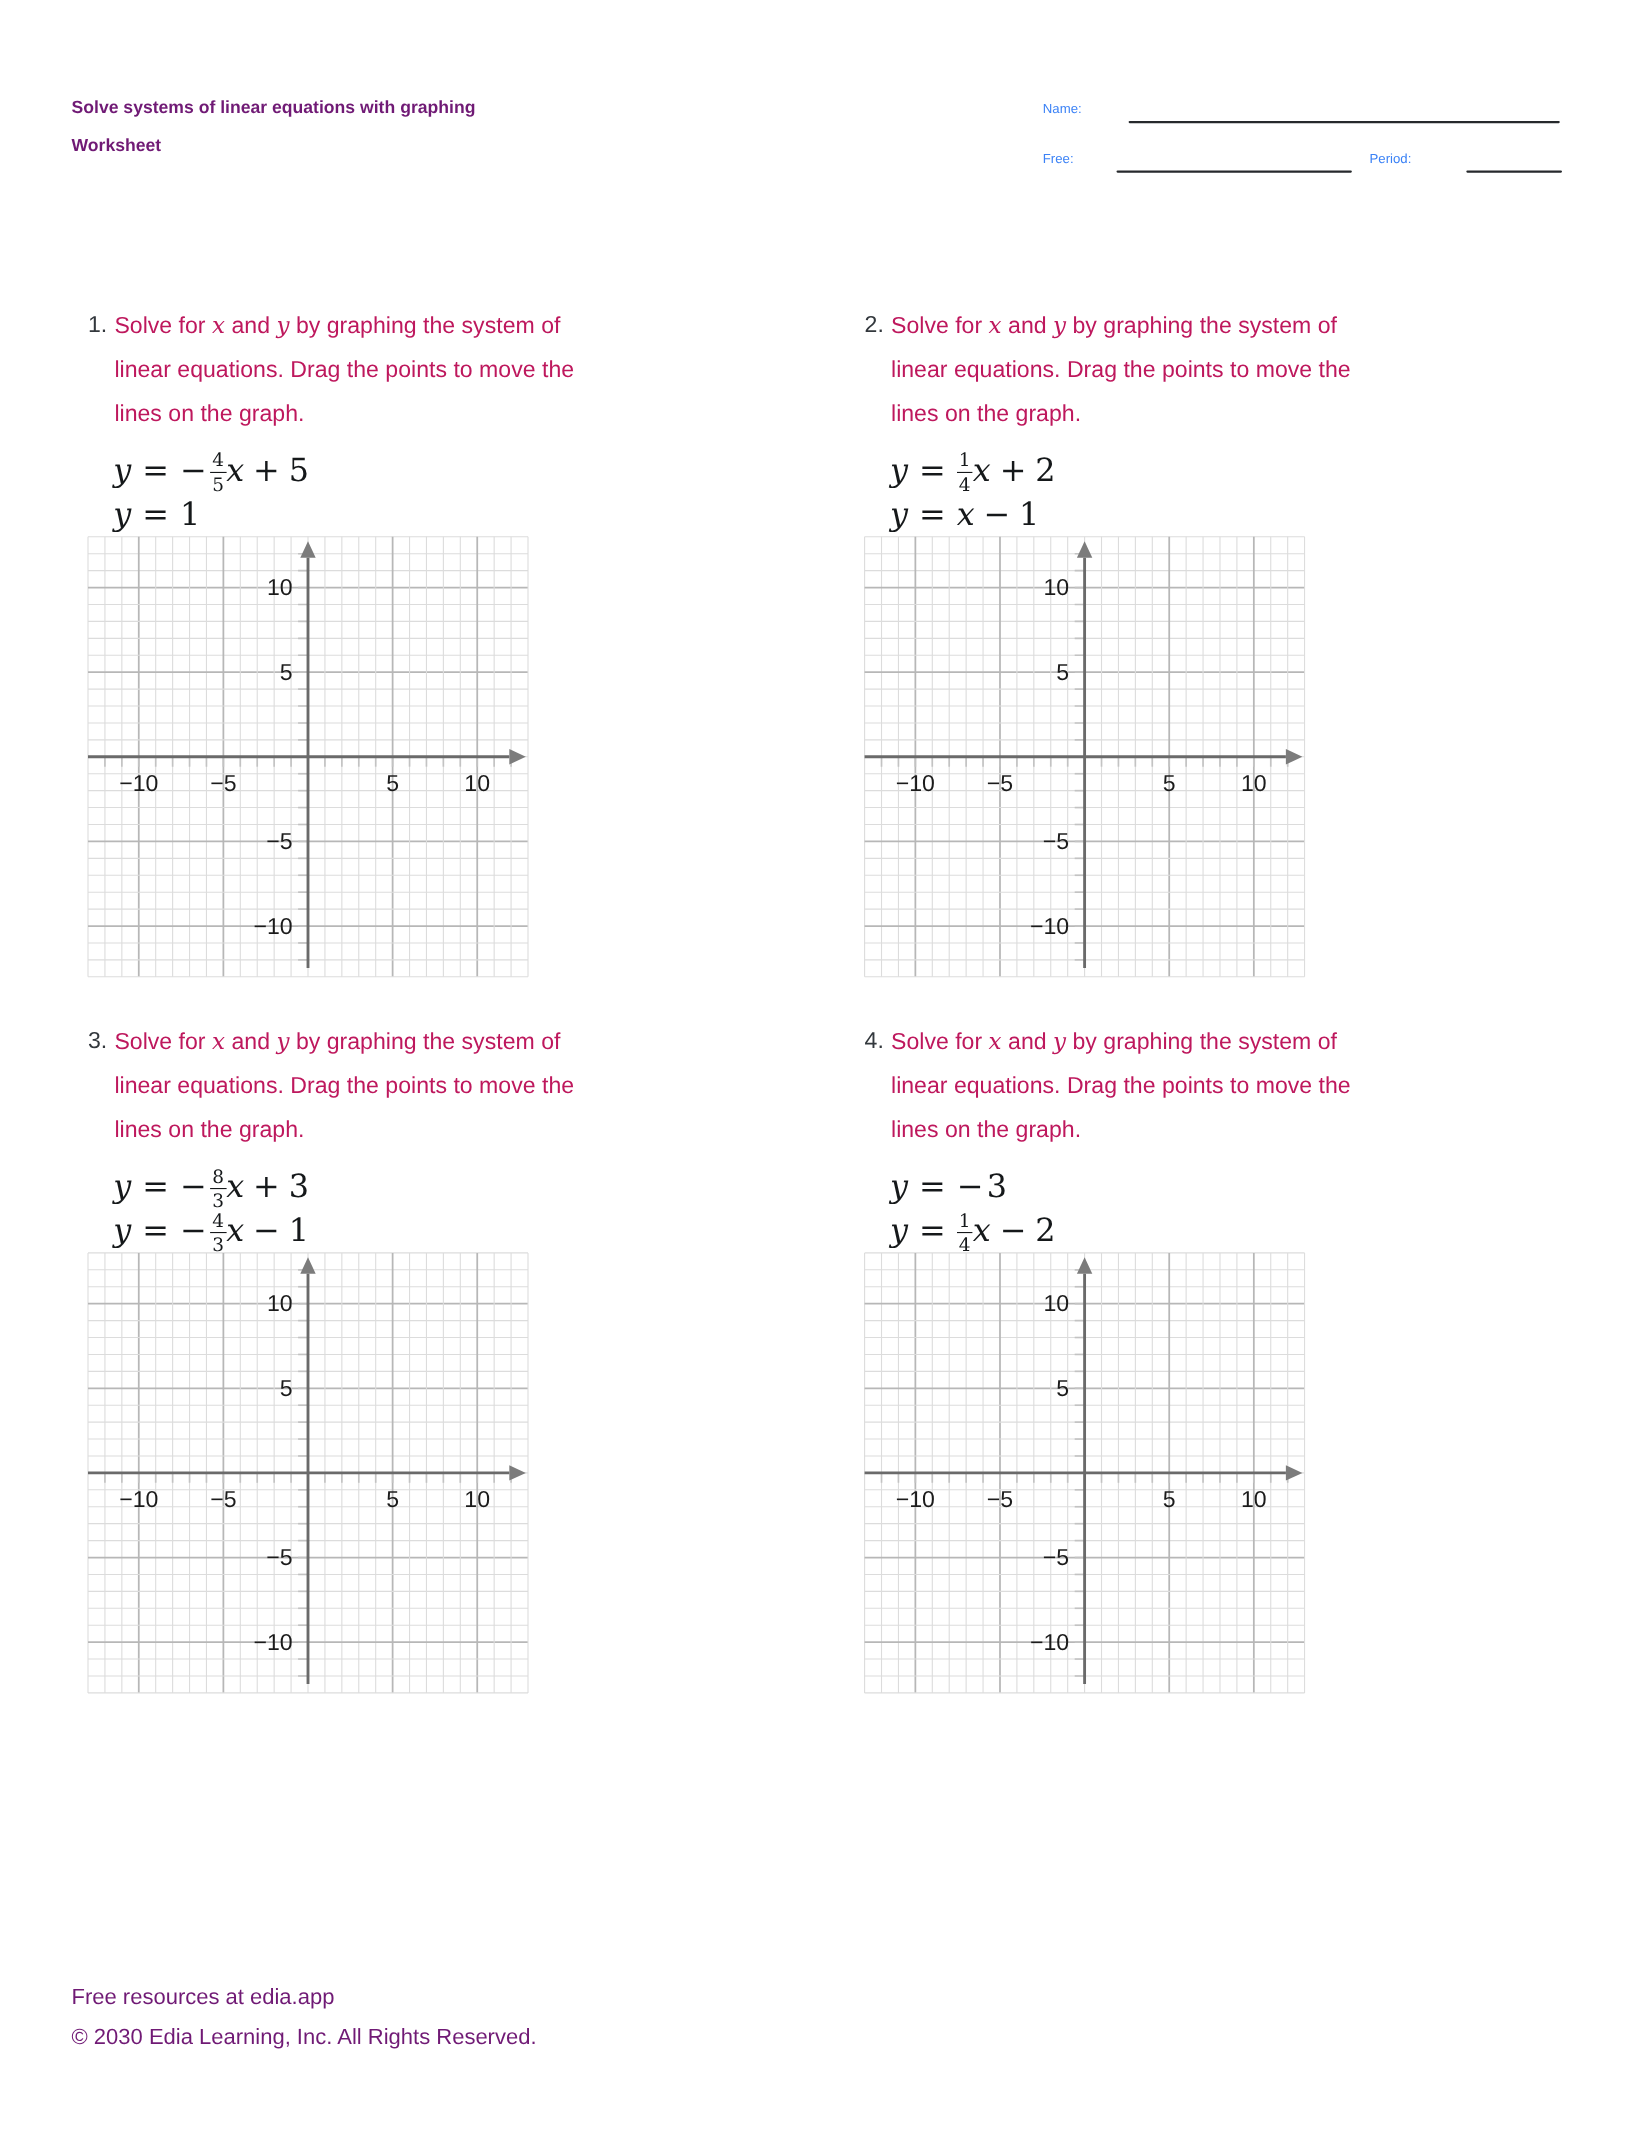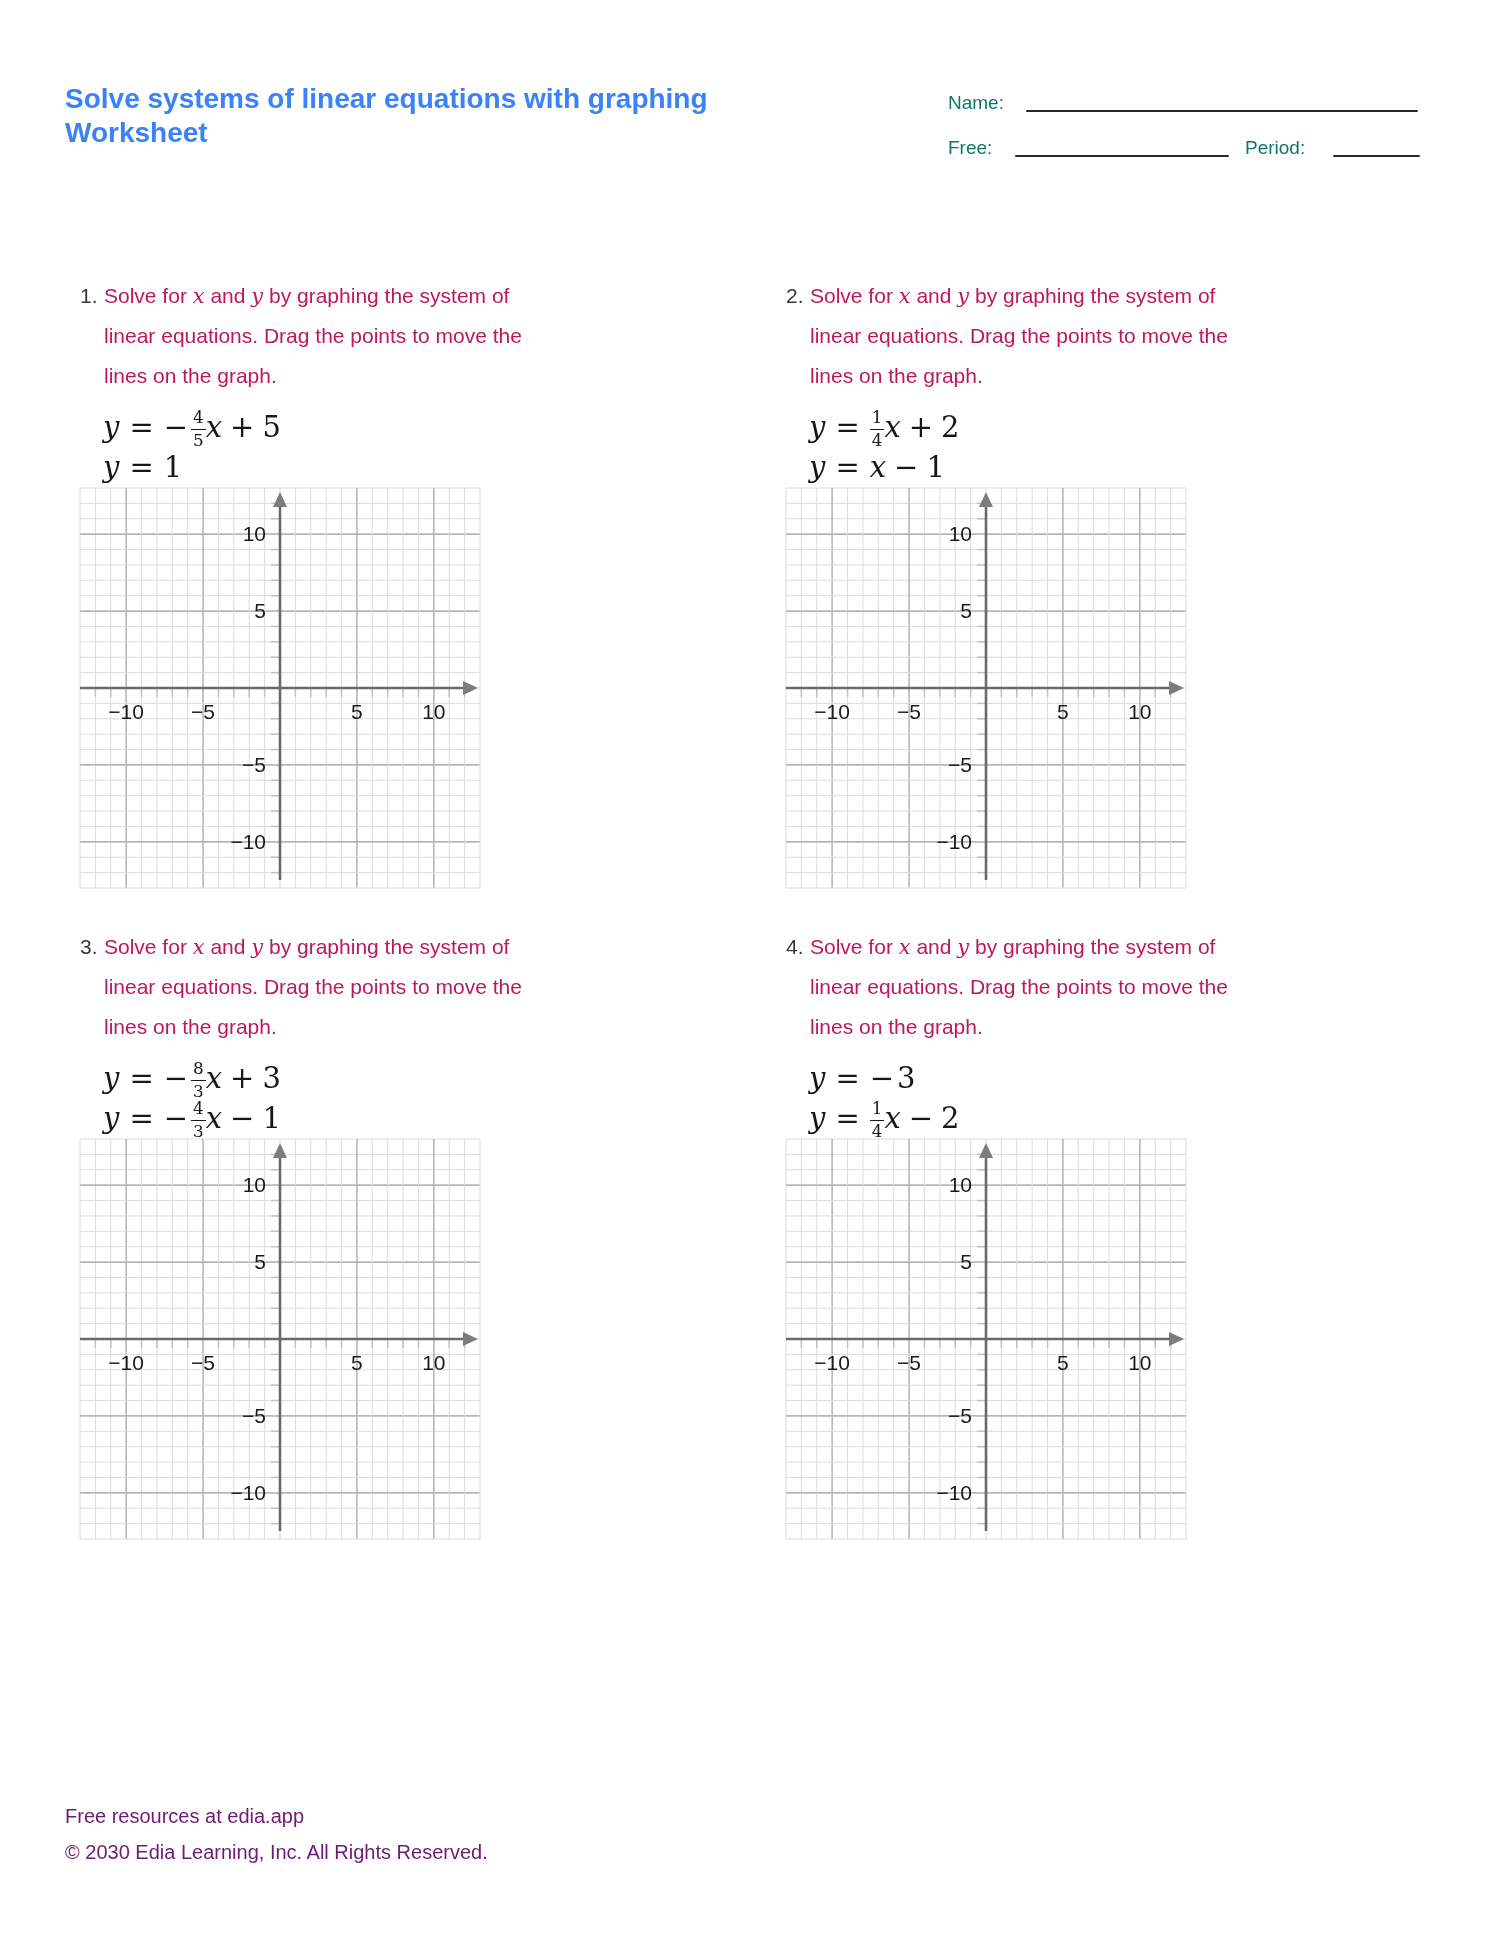--- a/index.html
+++ b/index.html
@@ -1,22 +1,22 @@
 <!DOCTYPE html>
 <html><head>
 <meta charset="utf-8">
 <style>
   html,body{margin:0;padding:0;background:#ffffff;}
   .page{position:relative;width:1500px;height:1944px;background:#ffffff;
         font-family:"Liberation Sans",sans-serif;color:#3a4045;overflow:hidden;}
 
   
-  .title{position:absolute;left:65px;top:82px;font-size:28px;font-weight:bold;
-         line-height:34px;color:#3b82f6;}
-  .hfield{position:absolute;font-size:19px;color:#0f766e;}
+  .title{position:absolute;left:65px;top:82px;font-size:16px;font-weight:bold;
+         line-height:34px;color:#701a75;}
+  .hfield{position:absolute;font-size:12px;color:#3b82f6;}
   .hline{position:absolute;height:2px;background:#26292c;border-radius:1px;}
 
   
   .problem{position:absolute;width:530px;}
   .prow{display:flex;}
   .pnum{width:24px;flex:none;font-size:21px;line-height:40px;color:#33383d;}
   .instr{font-size:21px;line-height:40px;color:#be185d;}
   .instr .t-var{font-family:"DejaVu Serif",serif;font-style:italic;font-size:21px;}
 
   .eqs{position:absolute;left:23px;top:131px;}

